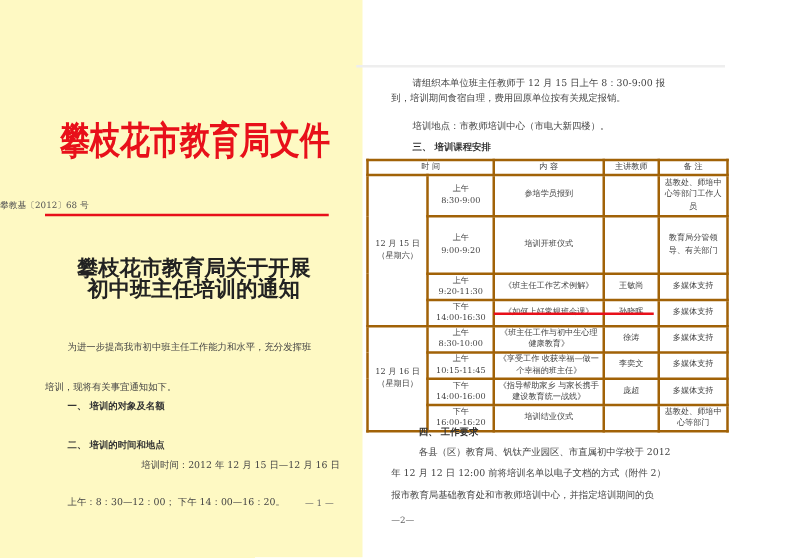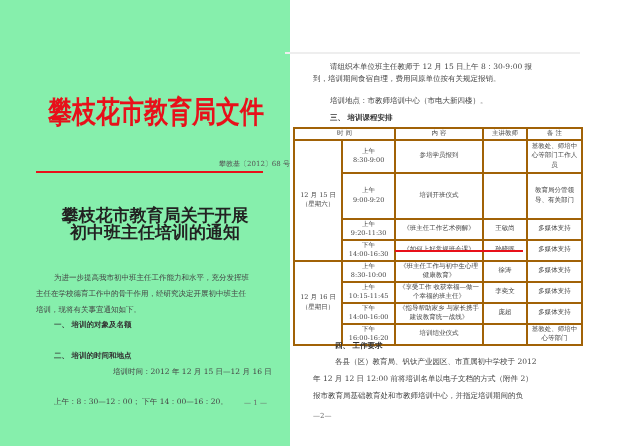--- a/index.html
+++ b/index.html
@@ -1,31 +1,31 @@
 <!DOCTYPE html>
 <html><head>
   <meta charset="utf-8">
   <style>
     * { margin: 0; padding: 0; box-sizing: border-box; }
     html, body { width: 630px; height: 446px; background: #ffffff; overflow: hidden; }
     body { position: relative; font-family: "DejaVu Serif", "Liberation Serif", serif; color: #333; }
 
-    .page { position: absolute; top: 0; height: 446px; background: #86efac; }
+    .page { position: absolute; top: 0; height: 446px; background: #fef9c3; }
     .page-left { left: 0; width: 290px; }
     .page-right { left: 290px; width: 340px; }
     .top-rule { position: absolute; left: 285px; top: 52px; width: 295px; height: 2px; background: #eeeeee; }
 
     .masthead {
       position: absolute; left: 48px; top: 92px; width: 220px;
       font-family: "DejaVu Sans", "Liberation Sans", sans-serif;
       font-weight: bold; font-size: 24px; color: #e8101a; letter-spacing: 0px;
       white-space: nowrap; transform: scaleY(1.25); transform-origin: top left;
     }
     .doc-number {
-      position: absolute; left: 0; width: 290px; top: 159px; text-align: right;
+      position: absolute; left: 0; width: 290px; top: 159px; text-align: left;
       font-size: 7px; color: #555;
     }
     .red-rule { position: absolute; left: 36px; top: 171px; width: 227px; height: 2px; background: #e8101a; }
 
     .doc-title {
       position: absolute; left: 0; width: 310px; top: 207px; text-align: center;
       font-family: "DejaVu Sans", "Liberation Sans", sans-serif;
       font-weight: bold; font-size: 17px; color: #222; line-height: 17px;
     }
 
@@ -49,21 +49,20 @@
   <div class="masthead">攀枝花市教育局文件</div>
   <div class="doc-number">攀教基〔2012〕68 号</div>
   <div class="red-rule"></div>
 
   <div class="doc-title">
     <div>攀枝花市教育局关于开展</div>
     <div>初中班主任培训的通知</div>
   </div>
 
   <div class="body-text" style="left:54px; top:273px;">为进一步提高我市初中班主任工作能力和水平，充分发挥班</div>
-  <div class="body-text" style="left:36px; top:289px;">主任在学校德育工作中的骨干作用，经研究决定开展初中班主任</div>
   <div class="body-text" style="left:36px; top:305px;">培训，现将有关事宜通知如下。</div>
   <div class="section-heading" style="left:54px; top:320px;">一、 培训的对象及名额</div>
   <div class="section-heading" style="left:54px; top:351px;">二、 培训的时间和地点</div>
   <div class="body-text" style="left:70px; top:367px;margin-left:43px;">培训时间：2012 年 12 月 15 日—12 月 16 日</div>
   <div class="body-text" style="left:54px; top:397px;">上午：8：30—12：00；    下午 14：00—16：20。</div>
   <div class="page-num" style="left:244px; top:399px;">— 1 —</div>
 </div>
 
 <div class="top-rule"></div>
 

